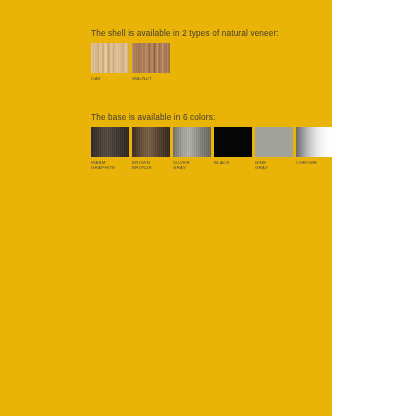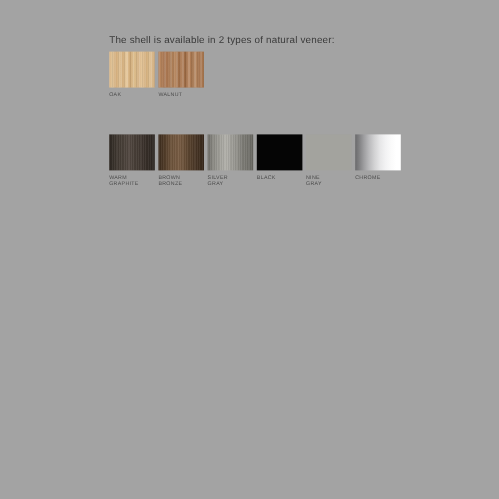--- a/index.html
+++ b/index.html
@@ -9,23 +9,23 @@
   }
   body {
     width: 416px;
     height: 416px;
     overflow: hidden;
     font-family: "Liberation Sans", sans-serif;
     -webkit-font-smoothing: antialiased;
   }
   .page {
     position: relative;
-    width: 416px;
+    width: 332px;
     height: 416px;
-    background: #a3a3a3;
+    background: #eab308;
   }
 
   
   .section {
     position: absolute;
     left: 91px;
   }
   #shell-section { top: 28px; }
   #base-section  { top: 112px; }
 
@@ -164,20 +164,21 @@
 
       <div class="swatch-item">
         <div class="swatch veneer" id="swatch-walnut"></div>
         <div class="swatch-label">WALNUT</div>
       </div>
 
     </div>
   </div>
 
   <div class="section" id="base-section">
+    <p class="section-heading">The base is available in 6 colors:</p>
 
     <div class="swatch-row">
 
       <div class="swatch-item">
         <div class="swatch brushed" id="swatch-warm-graphite"></div>
         <div class="swatch-label">WARM GRAPHITE</div>
       </div>
 
       <div class="swatch-item">
         <div class="swatch brushed" id="swatch-brown-bronze"></div>

